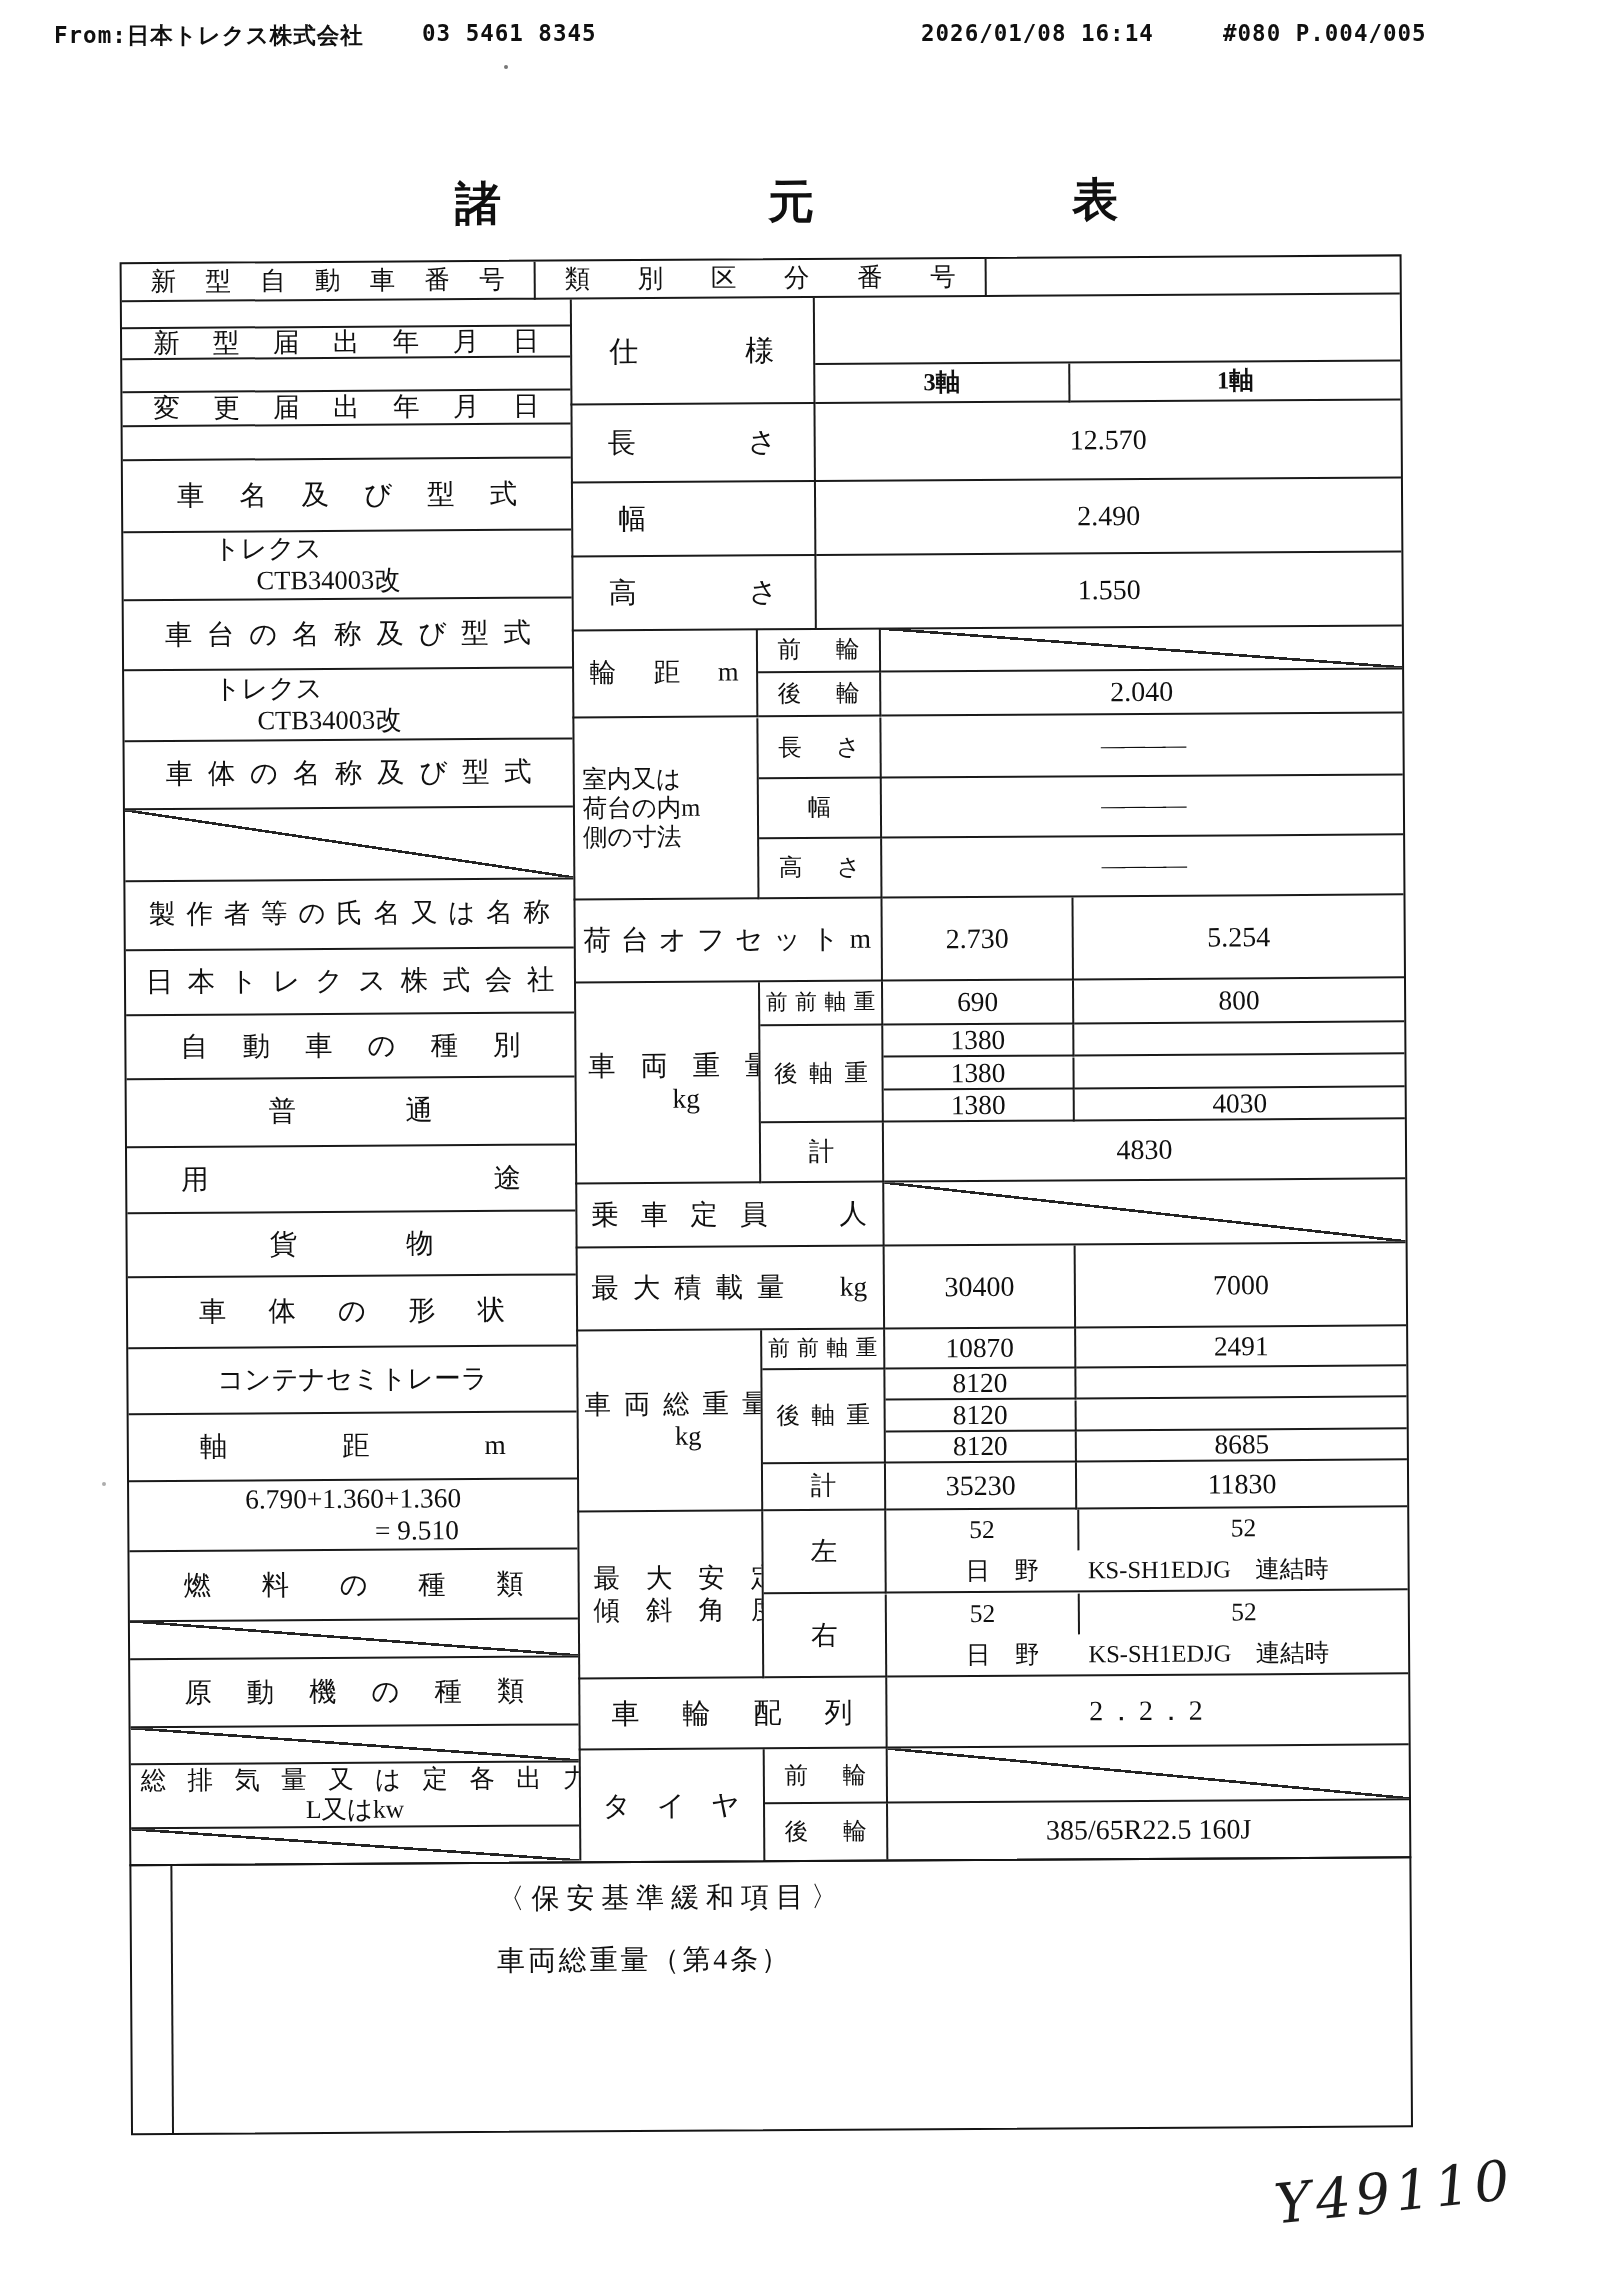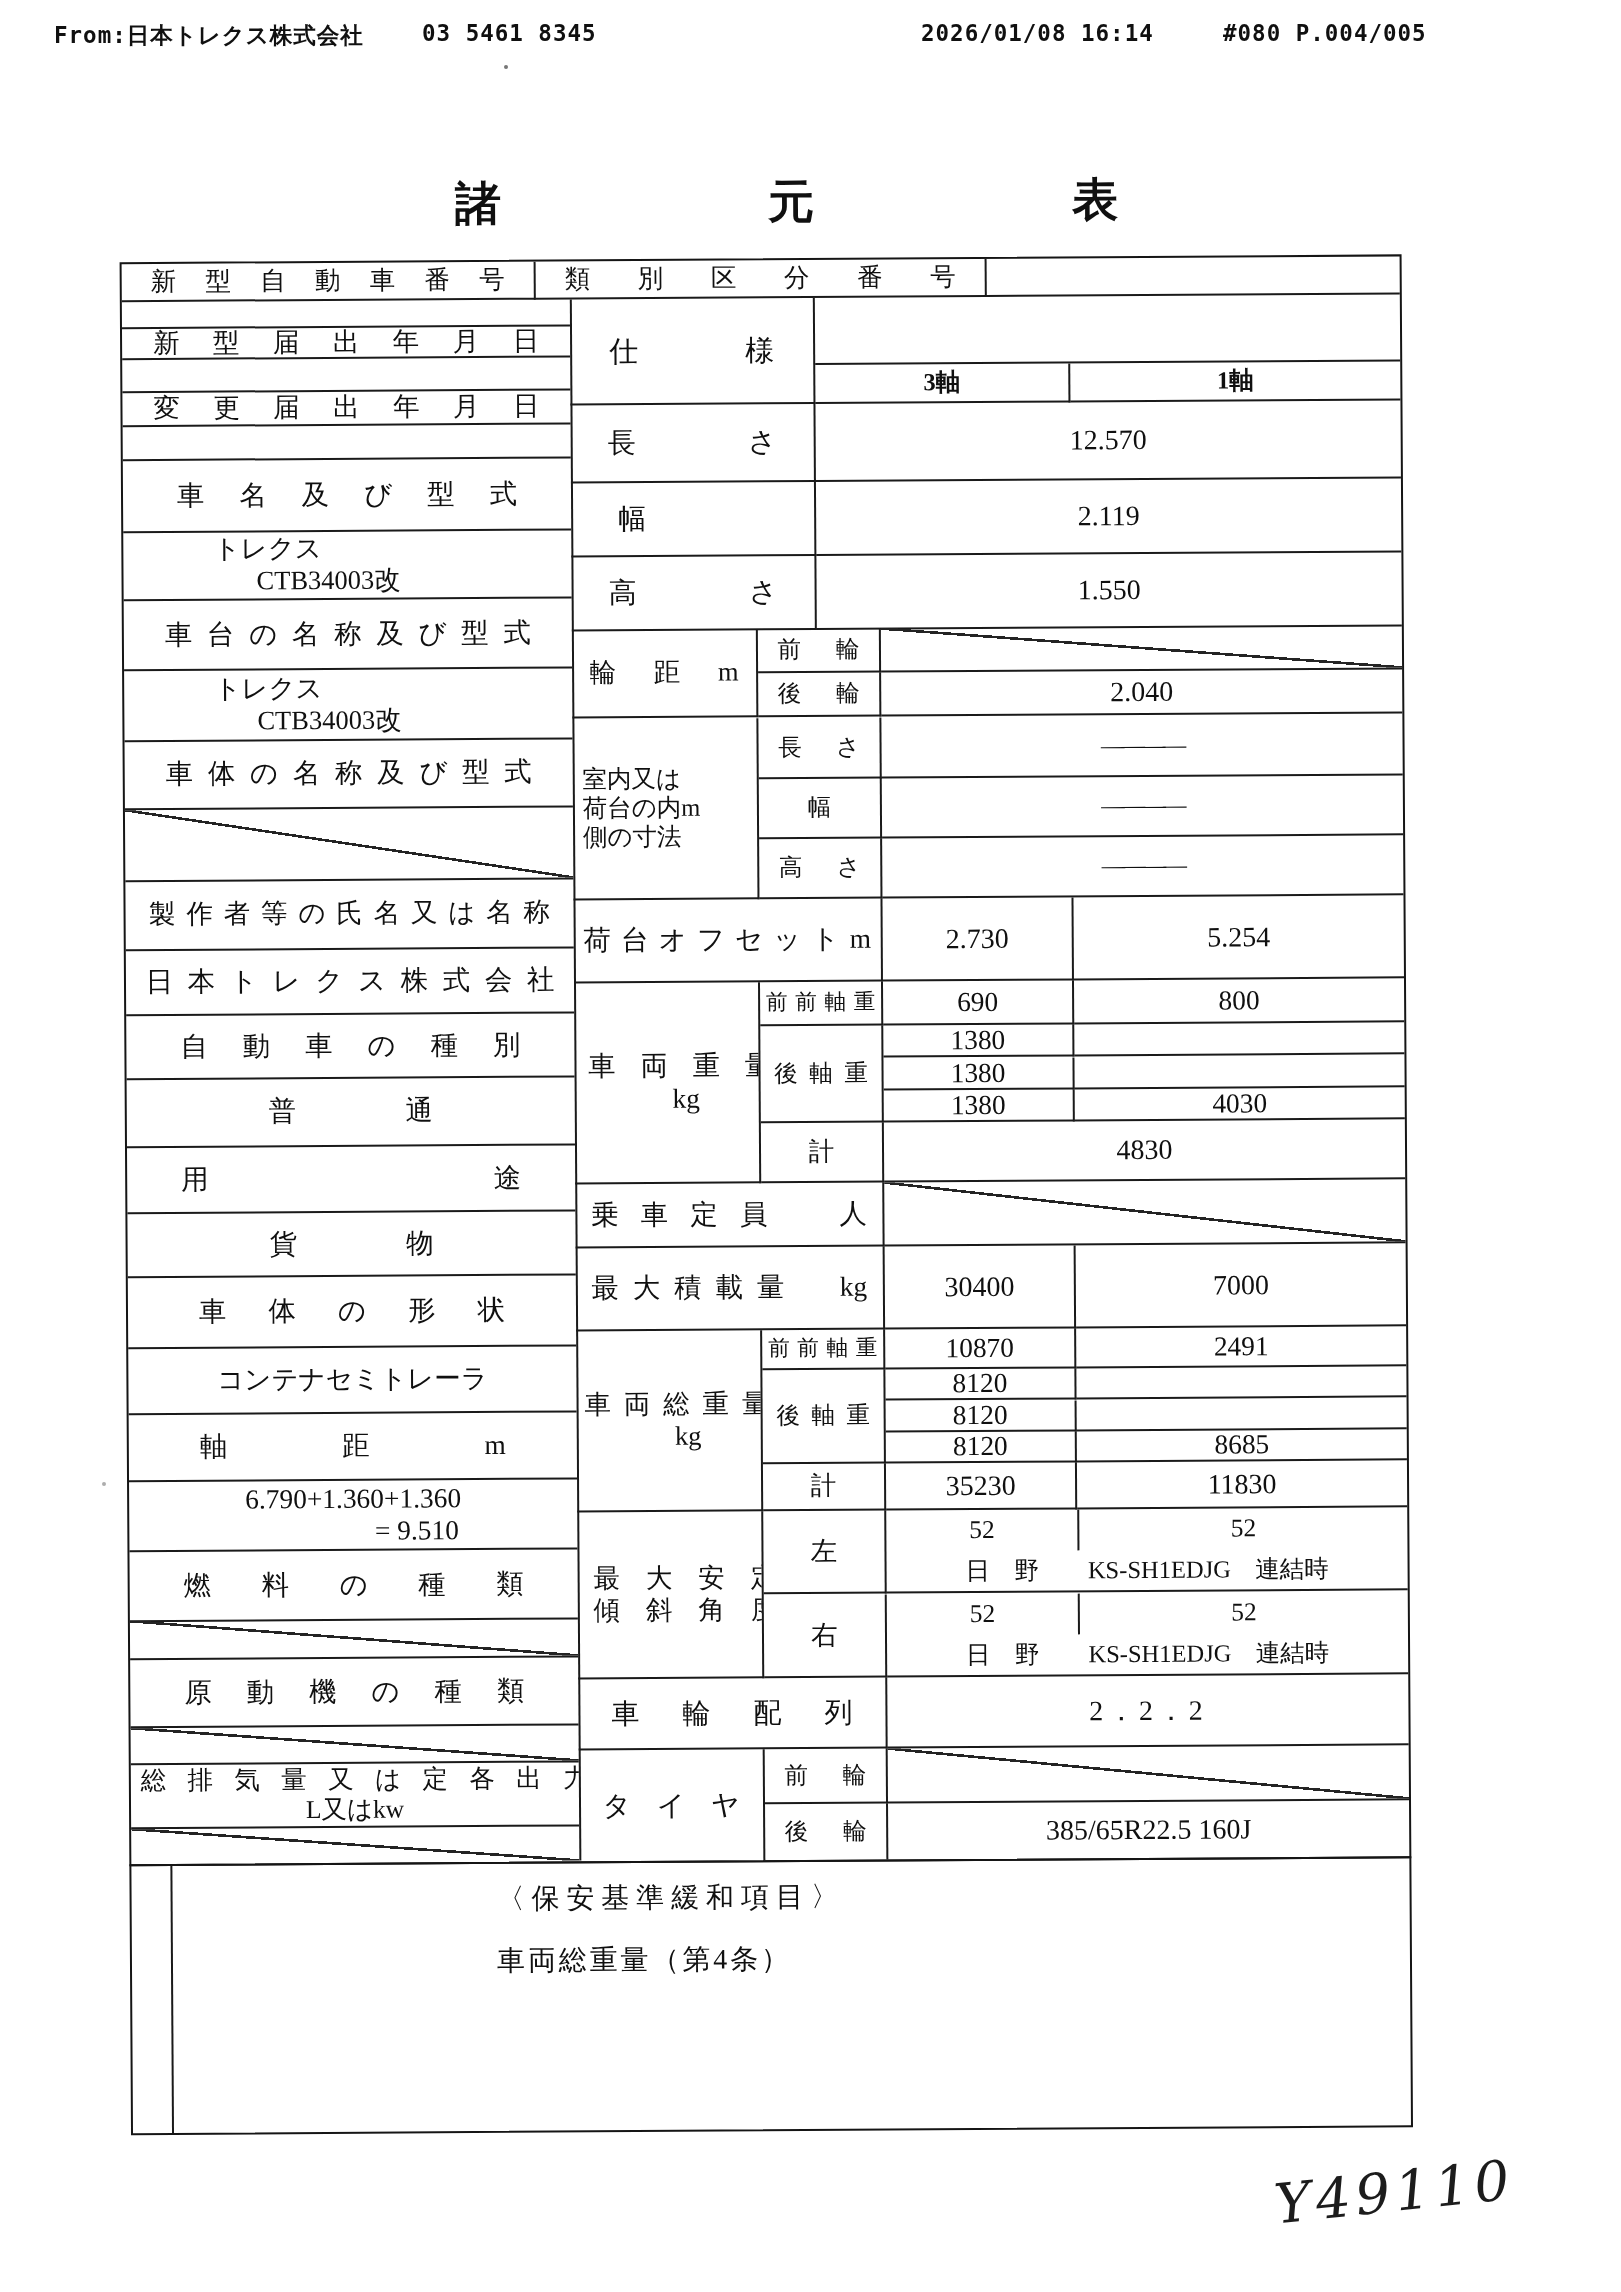--- a/index.html
+++ b/index.html
@@ -146,21 +146,21 @@
       <div class="cell bb br" style="left:0;top:106px;width:245px;height:78px;font-size:28px;">
         <span class="jy" style="padding:0 37px;">長さ</span>
       </div>
       <div class="cell bb ctr num" style="left:245px;top:106px;width:585px;height:78px;">
         <span>12.570</span>
       </div>
       <div class="cell bb br" style="left:0;top:184px;width:245px;height:74px;font-size:28px;">
         <span style="padding-left:47px;">幅</span>
       </div>
       <div class="cell bb ctr num" style="left:245px;top:184px;width:585px;height:74px;">
-        <span>2.119</span>
+        <span>2.490</span>
       </div>
       <div class="cell bb br" style="left:0;top:258px;width:245px;height:74px;font-size:28px;">
         <span class="jy" style="padding:0 37px;">高さ</span>
       </div>
       <div class="cell bb ctr num" style="left:245px;top:258px;width:585px;height:74px;">
         <span>1.550</span>
       </div>
 
       <div class="cell bb br" style="left:0;top:331px;width:186px;height:88px;font-size:26.5px;">
         <span class="jy" style="padding:0 17.6px;">輪距m</span>

